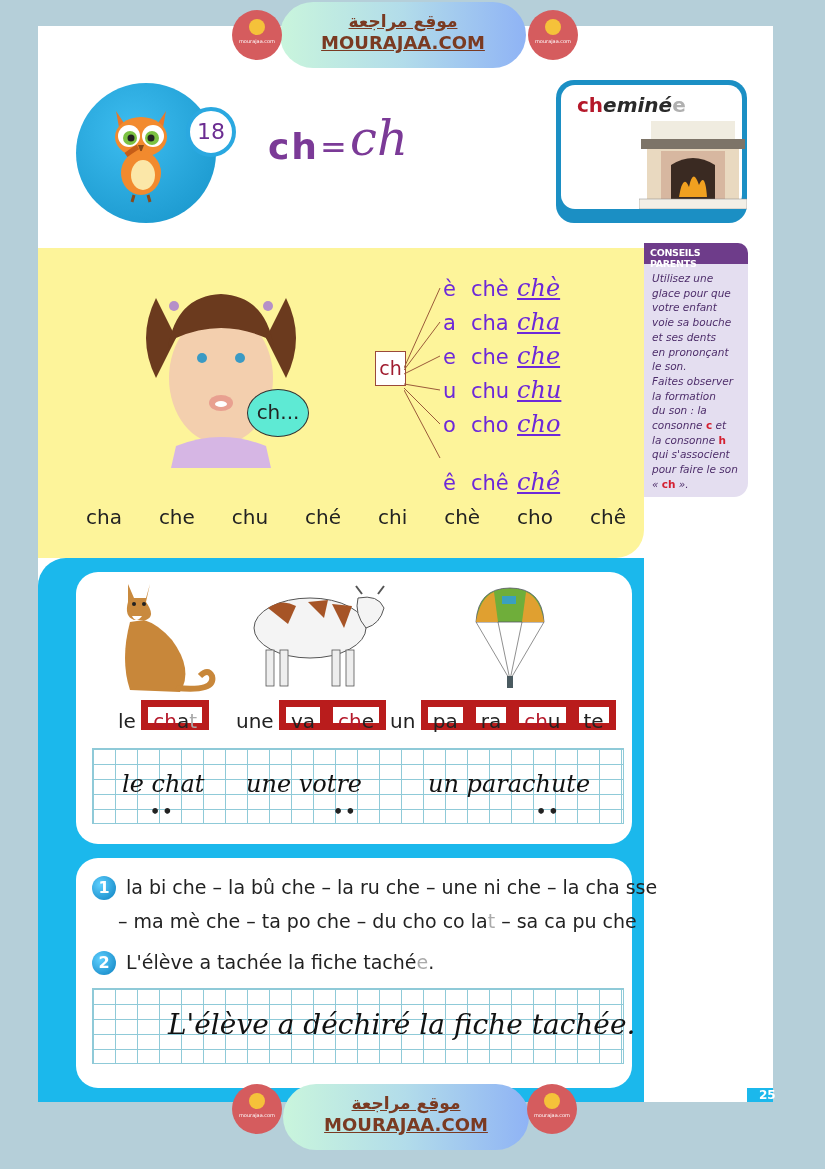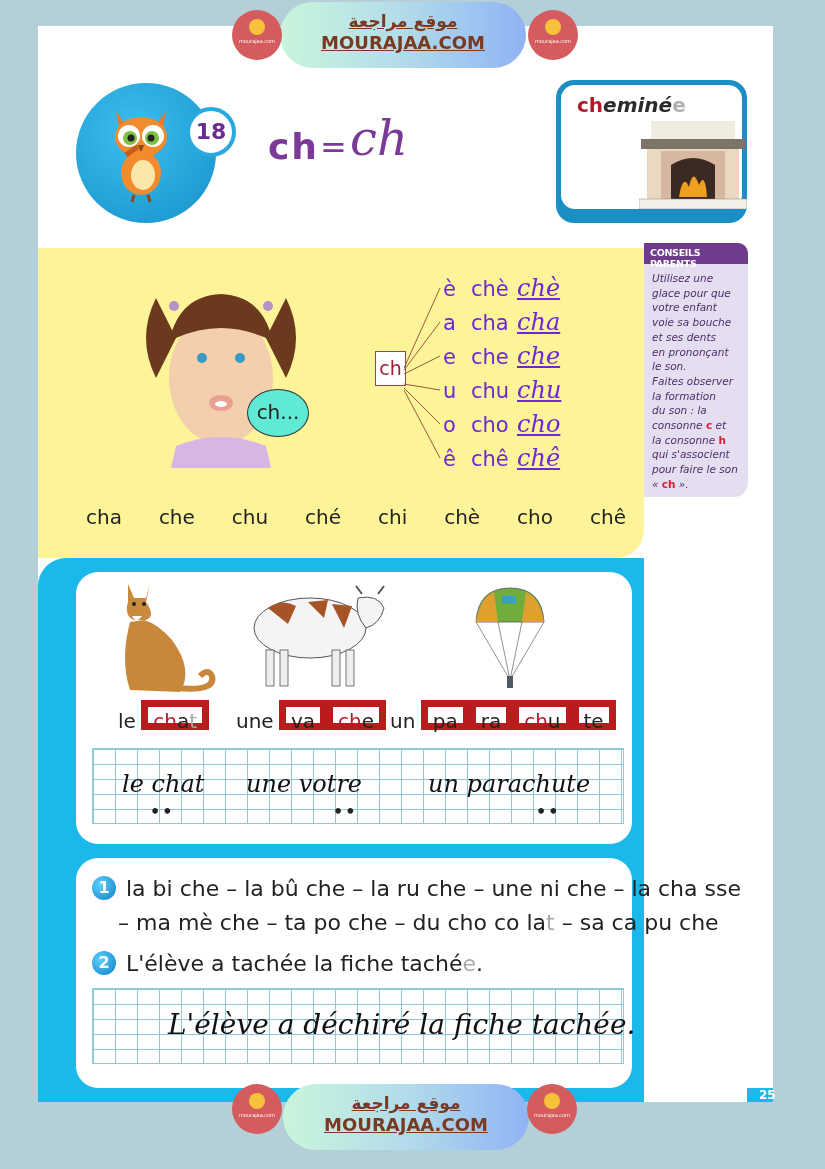--- a/index.html
+++ b/index.html
@@ -43,21 +43,21 @@
   .b3 { left: 232px; top: 1084px; } .b4 { left: 527px; top: 1084px; }
 
   
   .owl-circle {
     position: absolute; left: 76px; top: 83px; width: 140px; height: 140px;
     border-radius: 50%; background: radial-gradient(circle at 40% 35%, #3dbdf0, #1592c8);
   }
   .owl-num {
     position: absolute; left: 186px; top: 107px; width: 50px; height: 50px;
     border-radius: 50%; background: #fff; border: 4px solid #2aa8e0;
-    color: #6b2c91; font-weight: bold; font-size: 22px; text-align: center; line-height: 42px;
+    color: #6b2c91; font-weight: normal; font-size: 22px; text-align: center; line-height: 42px;
   }
   .owl-body {
     position: absolute; left: 106px; top: 103px; width: 70px; height: 100px;
   }
   .title-ch {
     position: absolute; left: 268px; top: 126px; font-size: 36px; color: #7b3a97;
     font-weight: bold; letter-spacing: 2px;
   }
   .title-eq { position: absolute; left: 320px; top: 128px; font-size: 32px; color: #7b3a97; }
   .title-cursive {
@@ -146,21 +146,21 @@
   .grid2 { left: 92px; top: 988px; width: 532px; height: 76px; }
   .cursive {
     position: absolute; font-family: "DejaVu Serif", serif; font-style: italic; color: #111; white-space: nowrap;
   }
   .dots { position: absolute; font-size: 16px; font-weight: bold; color: #222; letter-spacing: 2px; }
   .num-circle {
     position: absolute; width: 24px; height: 24px; border-radius: 50%;
     background: radial-gradient(circle at 35% 35%, #5fd0ff, #0b7fbf);
     color: #fff; font-weight: bold; font-size: 16px; text-align: center; line-height: 24px;
   }
-  .ex-line { position: absolute; font-size: 22px; color: #222; white-space: nowrap; }
+  .ex-line { position: absolute; font-size: 19px; color: #222; white-space: nowrap; }
   .ex-line .gry { color: #aaa; }
   .pagenum {
     position: absolute; left: 747px; top: 1088px; width: 26px; height: 14px;
     background: #1bb8ec; color: #fff; font-weight: bold; font-size: 12px; padding-left: 12px; line-height: 14px;
   }
   .strip { position: absolute; left: 644px; top: 558px; width: 129px; height: 530px; background: #fff; }
 </style>
 </head>
 <body>
 
@@ -237,21 +237,21 @@
   <line x1="0" y1="94" x2="36" y2="76" stroke="#9a5a3a" stroke-width="1"></line>
   <line x1="0" y1="104" x2="36" y2="110" stroke="#9a5a3a" stroke-width="1"></line>
   <line x1="0" y1="108" x2="36" y2="144" stroke="#9a5a3a" stroke-width="1"></line>
   <line x1="0" y1="110" x2="36" y2="178" stroke="#9a5a3a" stroke-width="1"></line>
 </svg>
 <div class="syl-row" style="top:274px"><span class="v">è</span><span class="p">chè</span><span class="c">chè</span></div>
 <div class="syl-row" style="top:308px"><span class="v">a</span><span class="p">cha</span><span class="c">cha</span></div>
 <div class="syl-row" style="top:342px"><span class="v">e</span><span class="p">che</span><span class="c">che</span></div>
 <div class="syl-row" style="top:376px"><span class="v">u</span><span class="p">chu</span><span class="c">chu</span></div>
 <div class="syl-row" style="top:410px"><span class="v">o</span><span class="p">cho</span><span class="c">cho</span></div>
-<div class="syl-row" style="top:444px"><span class="v">ê</span><span class="p">chê</span><span class="c">chê</span></div>
+<div class="syl-row" style="top:468px"><span class="v">ê</span><span class="p">chê</span><span class="c">chê</span></div>
 
 <div class="syl-line">
   <span>cha</span>
   <span>che</span>
   <span>chu</span>
   <span>ché</span>
   <span>chi</span>
   <span>chè</span>
   <span>cho</span>
   <span>chê</span>

